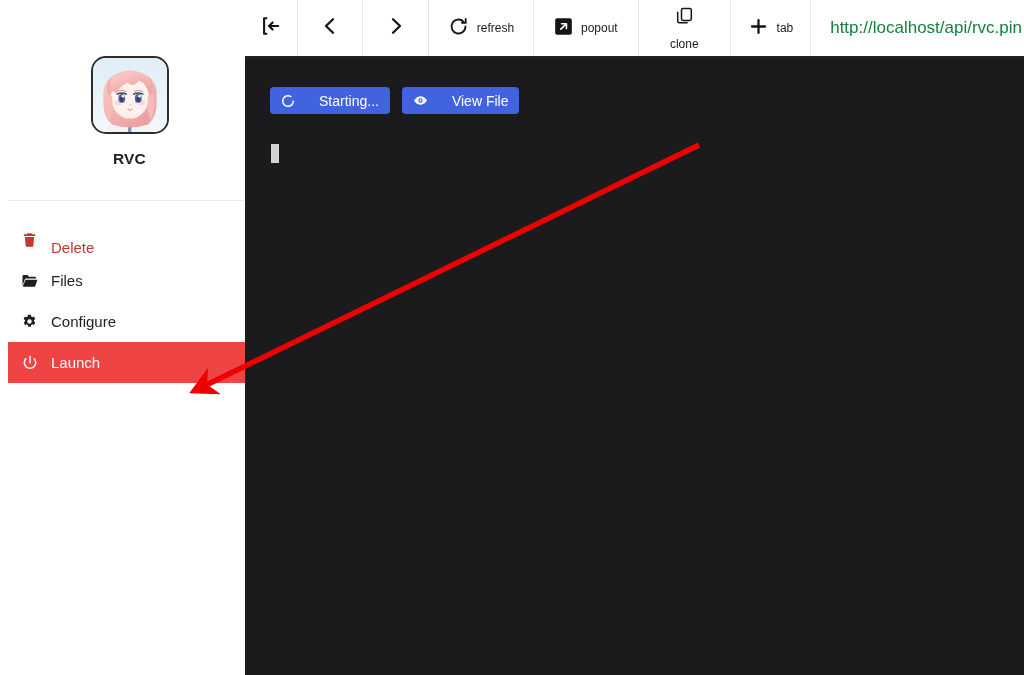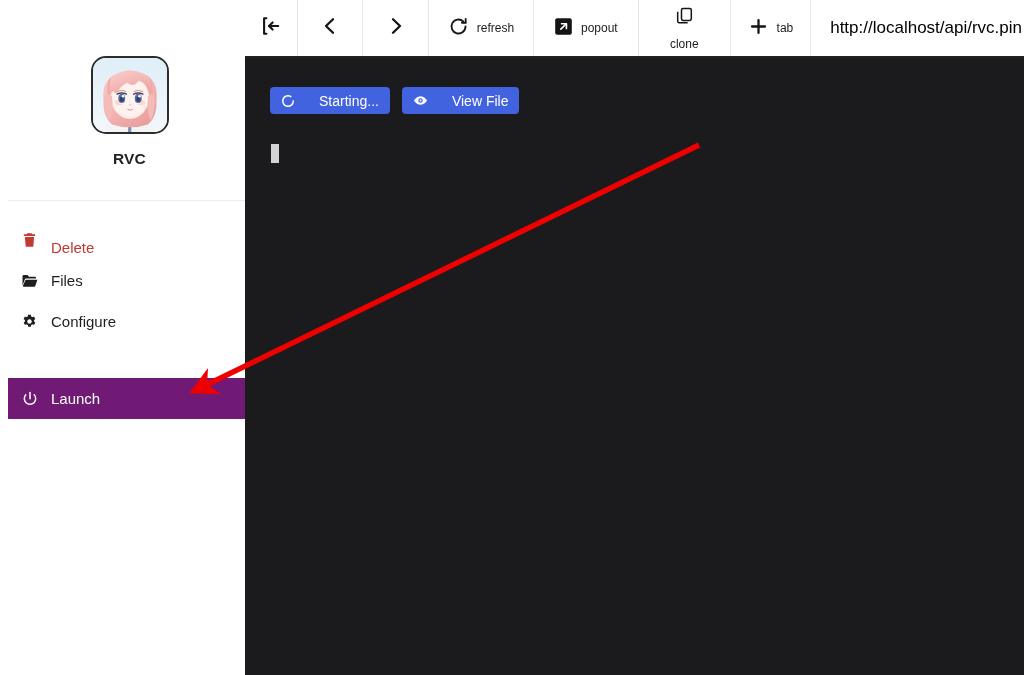--- a/index.html
+++ b/index.html
@@ -80,22 +80,21 @@
     justify-content: flex-start;
     flex: 0 0 auto;
   }
   .menu-item .mi-label {
     font-size: 15px;
     color: #1e1e1e;
     margin-left: 5px;
   }
   .menu-item.danger .mi-label { color: #c2392f; margin-top: 16px; }
   .menu-item.active {
-    background: #701a75;
-    margin-top: 36px;
+    background: #ef4444;
   }
   .menu-item.active .mi-label { color: #ffffff; }
   .menu-spacer-1 { height: 18px; }
 
   
   #toolbar {
     position: absolute;
     left: 245px;
     top: 0;
     width: 779px;
@@ -133,21 +132,21 @@
     flex: 1 1 auto;
     justify-content: flex-start;
     border-right: none;
     padding-left: 19px;
     overflow: hidden;
     white-space: nowrap;
     cursor: text;
   }
   .tb-url .tb-urltext {
     font-size: 17px;
-    color: #000000;
+    color: #15803d;
     white-space: nowrap;
   }
 
   
   #content {
     position: absolute;
     left: 245px;
     top: 58px;
     width: 779px;
     height: 617px;

